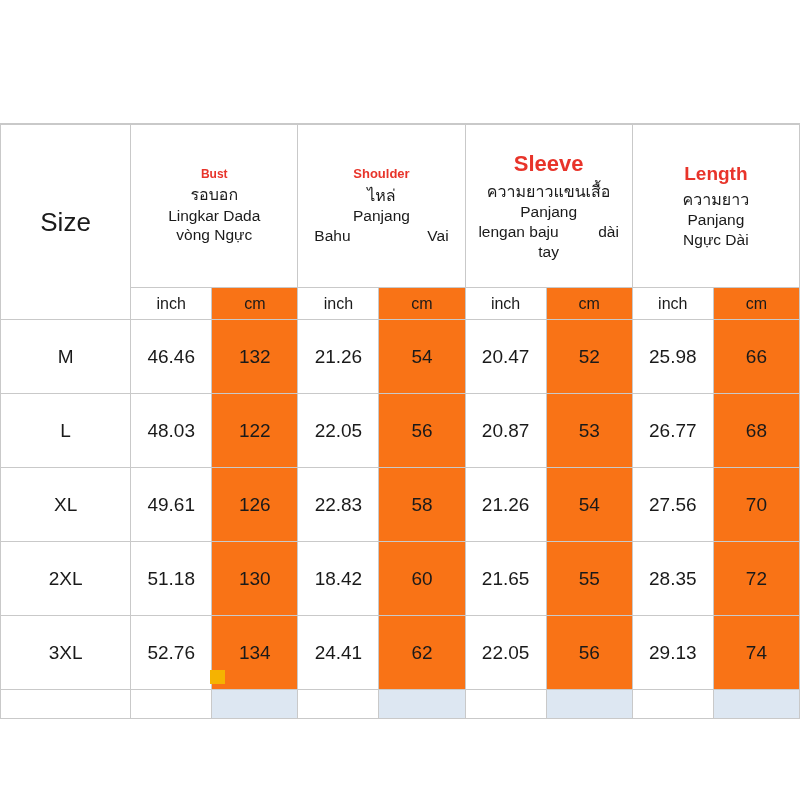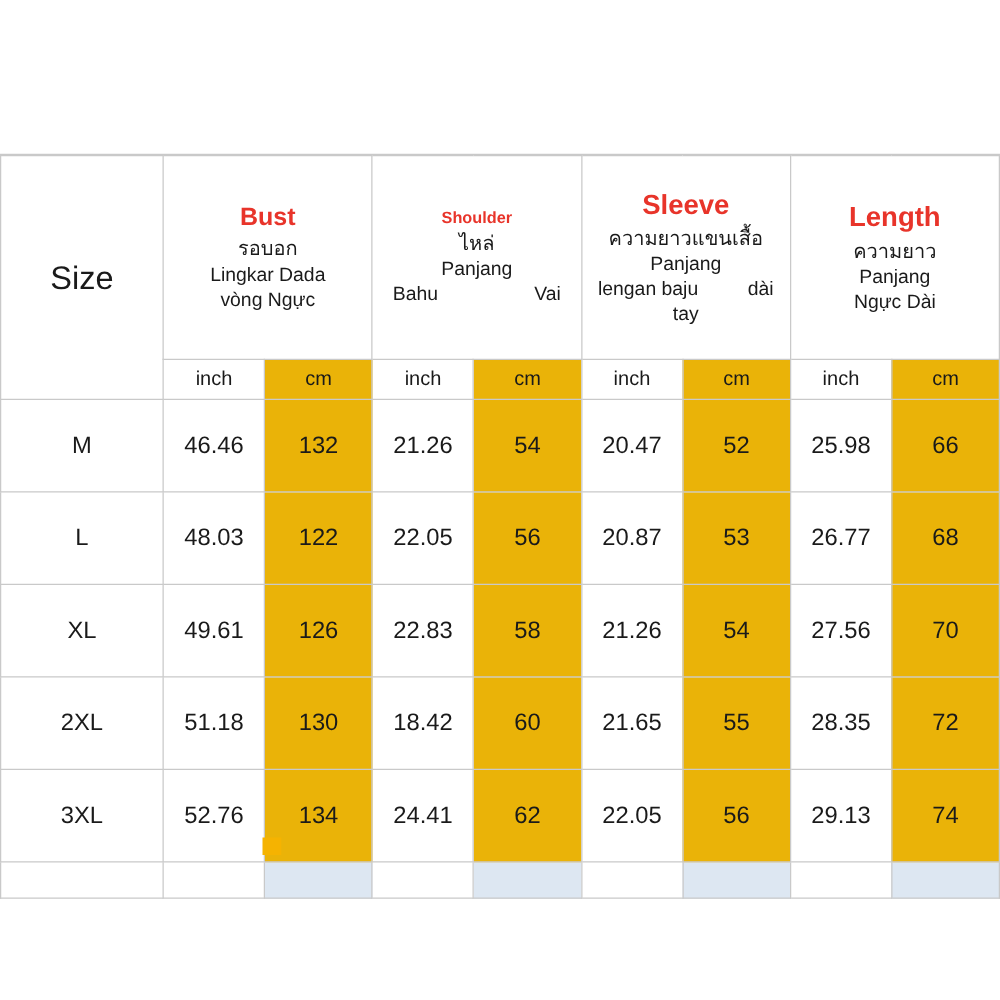--- a/index.html
+++ b/index.html
@@ -67,24 +67,24 @@
   .grp .th {
     display: block;
     font-size: 16px;
     color: #1a1a1a;
   }
   .grp .other {
     display: block;
     font-size: 15.5px;
     color: #1a1a1a;
   }
-  .grp.bust .en { font-size: 20px; }
+  .grp.bust .en { font-size: 12px; }
   .grp.shoulder .en { font-size: 13px; }
   .grp.sleeve .en { font-size: 22px; }
-  .grp.length .en { font-size: 22px; }
+  .grp.length .en { font-size: 19px; }
 
   .grp .two-col {
     display: block;
     font-size: 15.5px;
   }
   .grp .two-col span { display: inline-block; }
   .grp .two-col .left { min-width: 74px; text-align: left; padding-left: 6px;}
   .grp .two-col .right { min-width: 56px; text-align: right; padding-right: 6px;}
 
   
@@ -96,21 +96,21 @@
   
   .data-row td {
     height: 73px;
     font-size: 19px;
     color: #1a1a1a;
   }
   .sizecell {
     font-size: 19px;
   }
   td.cm-col {
-    background: #eab308;
+    background: #f97316;
   }
   
   .partial-row td {
     height: 28px;
     border-bottom: none;
   }
   .partial-row td.cm-col { background: #dde7f2; }
   .partial-yellow {
     position: absolute;
     left: 210px;

